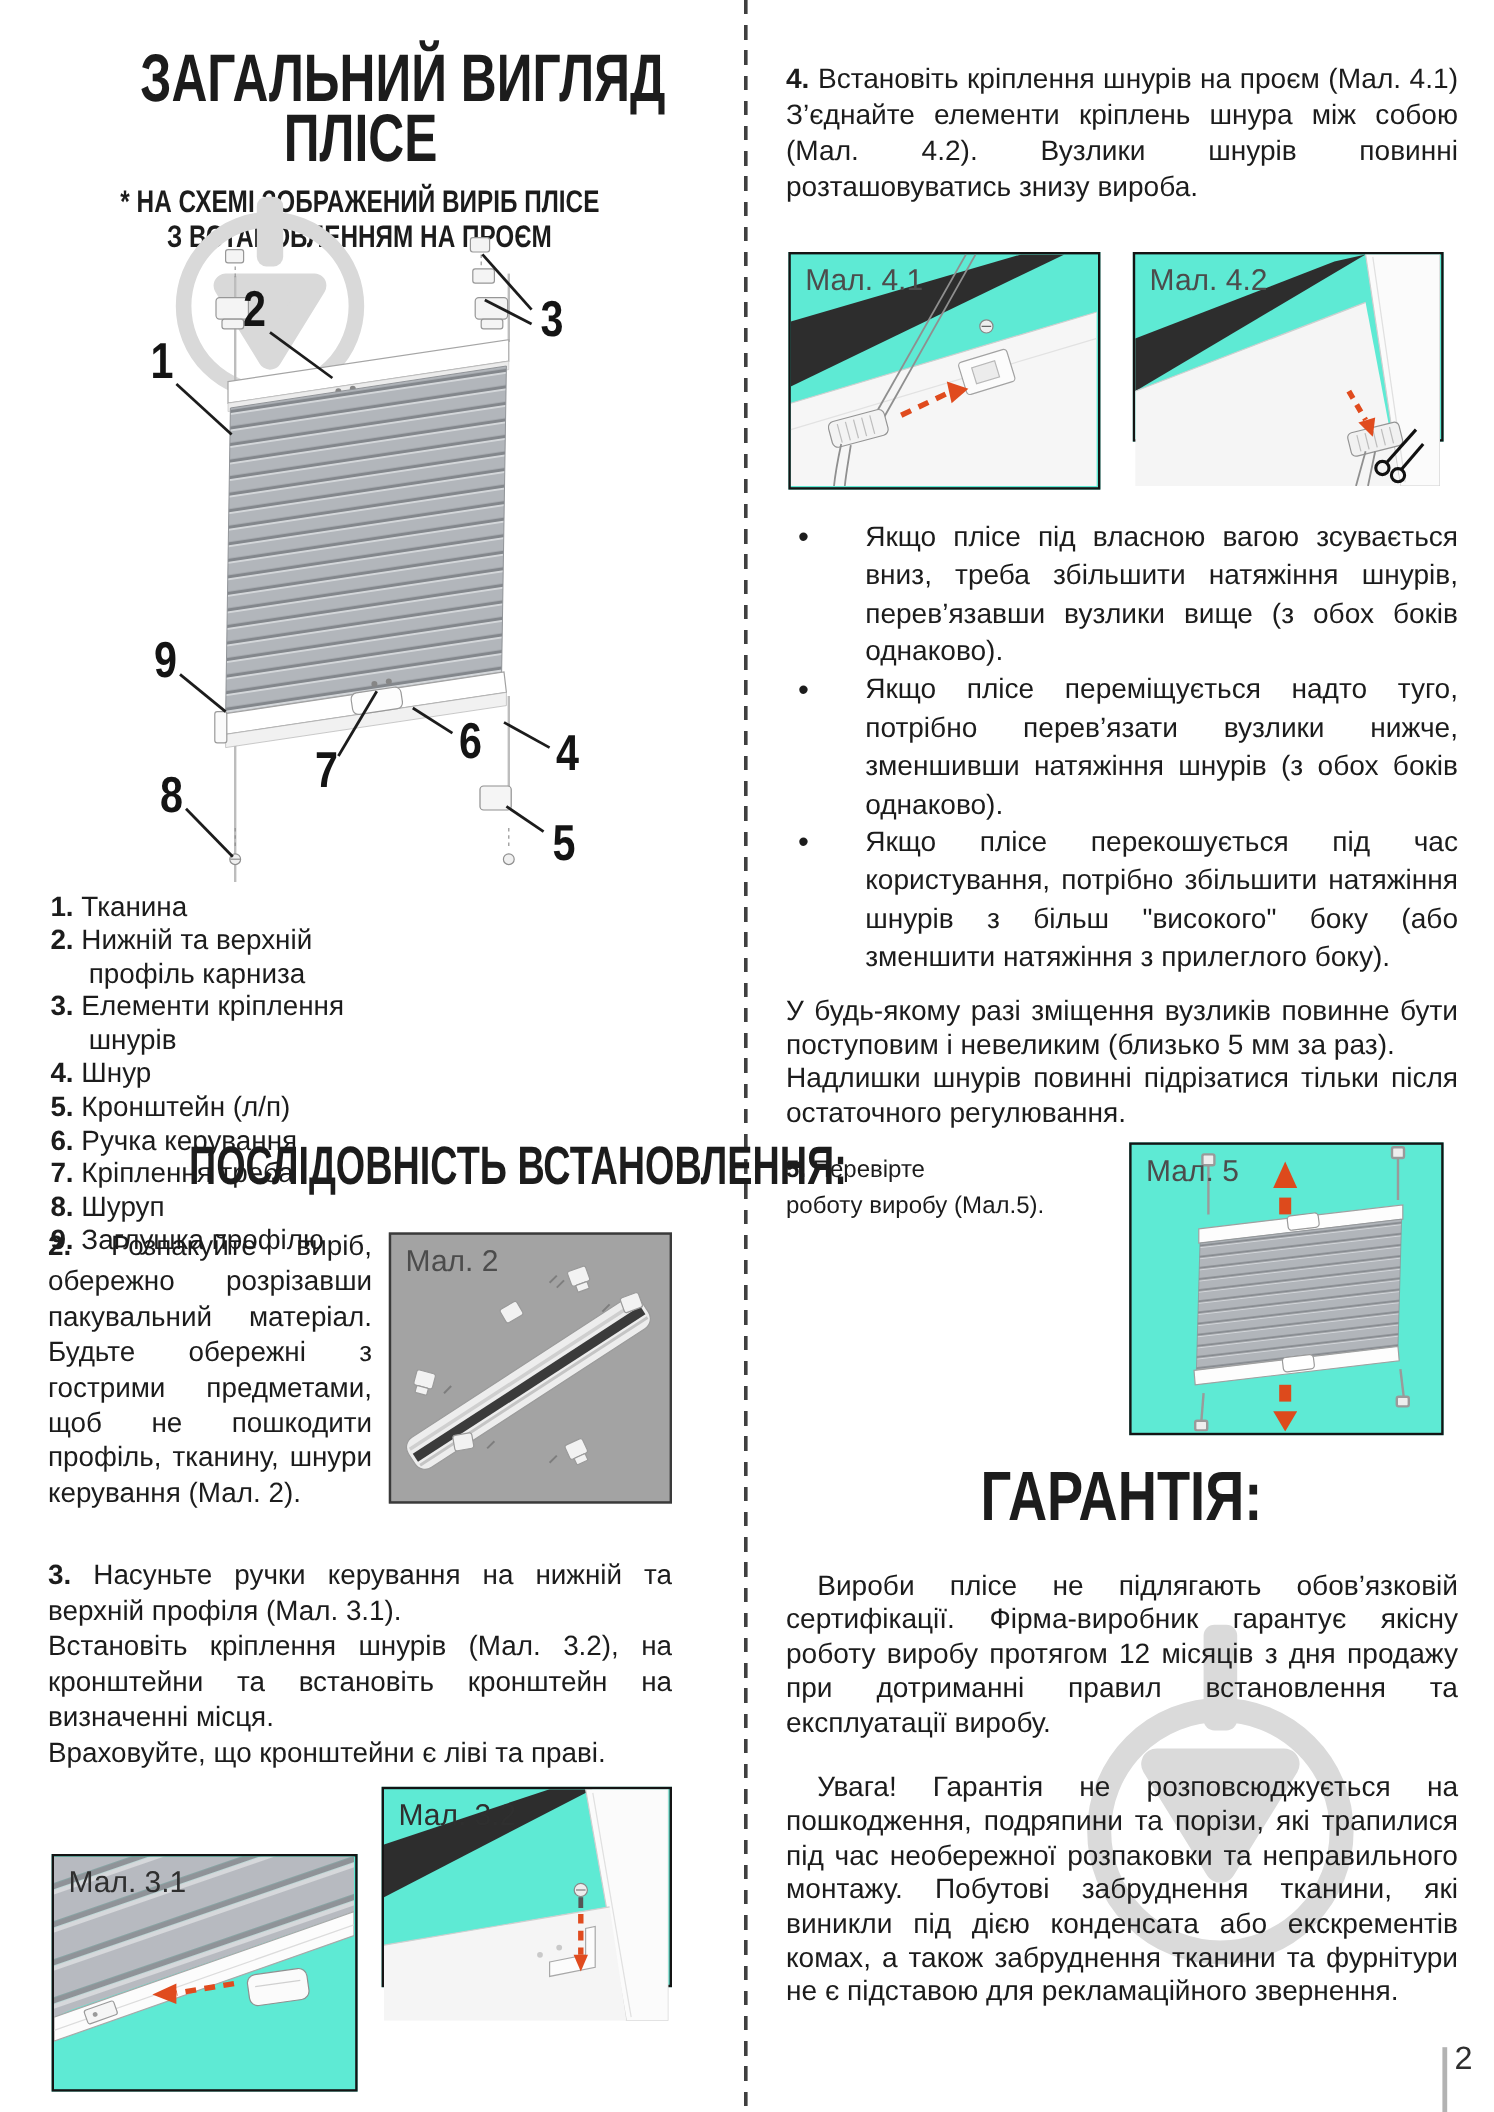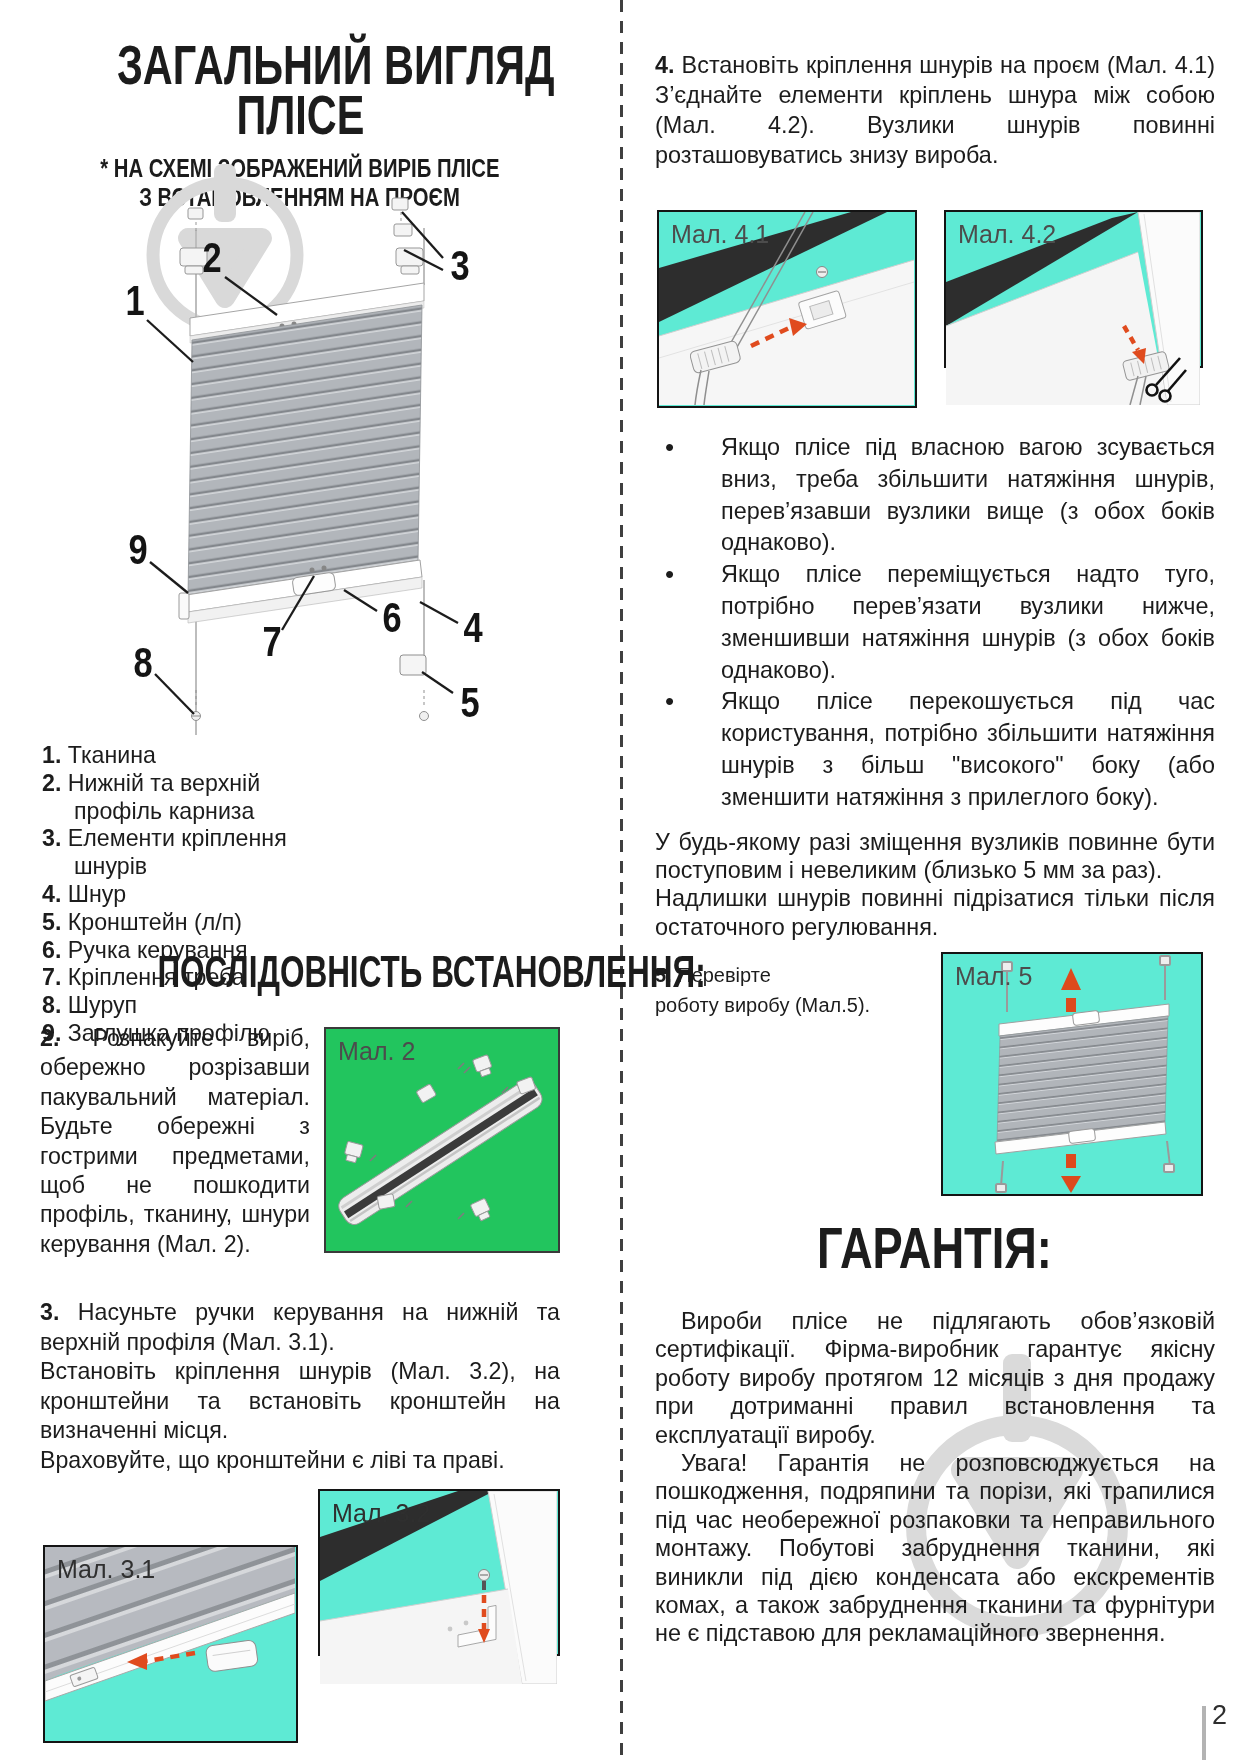--- a/index.html
+++ b/index.html
@@ -12,38 +12,38 @@
   .subtitle{margin-top:14px;font-size:26px;line-height:29px;font-weight:800;}
   .subtitle .cond{transform:scaleX(0.78);}
   .legend{position:absolute;left:42px;top:742px;width:516px;display:flex;font-size:23.2px;line-height:27.8px;flex-direction:column;}
   .legend .lcol{width:272px;} .legend .rcol{width:244px;}
   .li{padding-left:32px;text-indent:-32px;}
   .seqhead{position:absolute;left:40px;top:946px;width:520px;text-align:left;font-size:45px;}
   .seqhead .cond{transform:scaleX(0.70);}
   .body-text{font-size:23.2px;line-height:29.4px;text-align:justify;}
   .step2{position:absolute;left:40px;top:1024px;width:520px;}
   .fig2wrap{float:right;width:236px;height:226px;border:2px solid #3a3a3a;box-sizing:border-box;
-            position:relative;margin:3px 0 8px 14px;background:#22c55e;}
+            position:relative;margin:3px 0 8px 14px;background:#a3a3a3;}
   .figlabel{position:absolute;top:8px;left:12px;font-size:25px;color:#4c4c4c;z-index:2;}
   .step3{position:absolute;left:40px;top:1298px;width:520px;line-height:29.6px;}
   .step3 p{margin:0;}
   .figbox{position:absolute;border:2.5px solid #141414;box-sizing:border-box;background:#5eead4;}
   .step4{position:absolute;left:655px;top:50px;width:560px;line-height:30px;}
   .mid{position:absolute;left:655px;top:432px;width:560px;}
   .bullet{position:relative;padding-left:66px;text-align:justify;font-size:23.4px;line-height:31.8px;}
   .bullet::before{content:"\2022";position:absolute;left:10px;top:0;font-size:26px;}
   .notes{margin-top:14px;font-size:23.4px;line-height:28.4px;text-align:justify;}
   .notes p{margin:0;}
   .step5row{position:absolute;left:655px;top:948px;width:560px;}
   .step5text{position:absolute;left:0;top:12px;width:280px;font-size:20px;line-height:30px;}
   .warranty{position:absolute;left:655px;top:1214px;width:560px;}
   .whead{text-align:center;font-size:58px;}
   .whead .cond{transform:scaleX(0.78);}
   .wpar{margin:0;font-size:23.4px;line-height:28.4px;text-align:justify;text-indent:26px;}
-  .wpar1{margin-top:26px;} .wpar2{}
+  .wpar1{margin-top:26px;} .wpar2{margin-top:26px;}
   .pagenum-bar{position:absolute;left:1202px;top:1706px;width:4px;height:54px;background:#b3b3b3;}
   .pagenum{position:absolute;left:1212px;top:1700px;font-size:27px;color:#2e2e2e;}
   .wm{position:absolute;z-index:0;}
   .abs{position:absolute;}
   svg{display:block;}
   b{font-weight:700;}
 </style>
 </head>
 <body>
 

